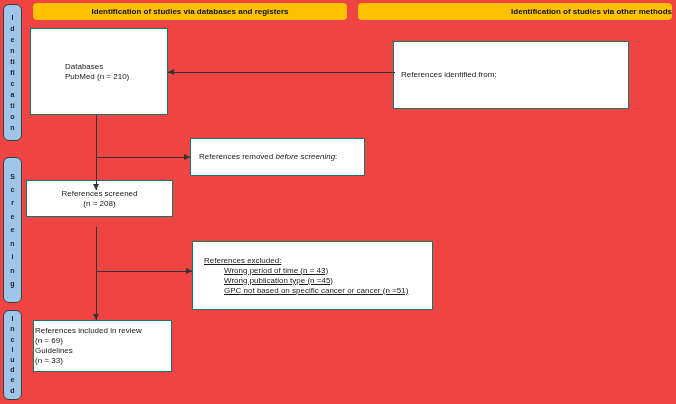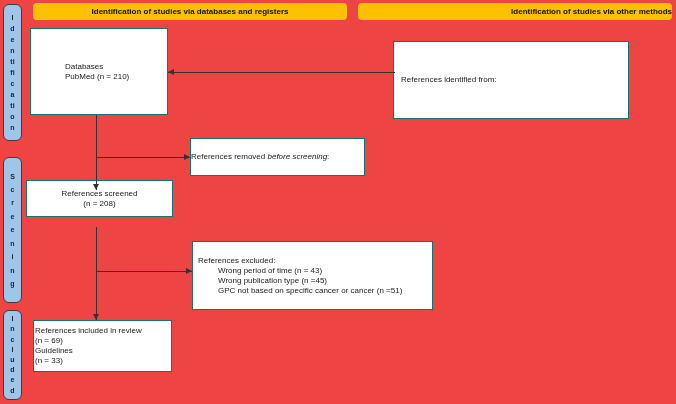--- a/index.html
+++ b/index.html
@@ -28,24 +28,24 @@
   .tab-included{top:310px;height:90px;}
   .tab-included .letters{line-height:10.2px;}
   .fbox{
     position:absolute;border:1px solid #0f766e;background:#fff;box-sizing:border-box;
     display:flex;flex-direction:column;justify-content:center;
     font-size:8px;line-height:10px;
   }
   .fbox .indent{padding-left:20px;white-space:pre-line;}
   .fbox .lines{white-space:pre-line;}
   #box-databases{left:30px;top:28px;width:138px;height:87px;padding-left:34px;}
-  #box-other{left:393px;top:41px;width:236px;height:78px;padding-left:7px;}
-  #box-removed{left:190px;top:138px;width:175px;height:38px;gap:44px;}
+  #box-other{left:393px;top:41px;width:236px;height:68px;padding-left:7px;}
+  #box-removed{left:190px;top:138px;width:175px;height:38px;padding-left:8px;gap:44px;}
   #box-screened{left:26px;top:180px;width:147px;height:37px;align-items:center;text-align:center;}
-  #box-excluded{left:192px;top:241px;width:241px;height:69px;padding-left:5px;}
+  #box-excluded{left:192px;top:241px;width:241px;height:69px;padding-left:11px;text-decoration:underline;}
   #box-included{left:33px;top:320px;width:139px;height:52px;padding-left:1px;border-width:1.5px;}
   .hline{position:absolute;height:0;border-top:1px solid #333;}
   .vline{position:absolute;width:0;border-left:1px solid #333;}
   .arrow{position:absolute;width:0;height:0;}
   .arrow-left{border-top:3.5px solid transparent;border-bottom:3.5px solid transparent;border-right:6px solid #333;}
   .arrow-right{border-top:3.5px solid transparent;border-bottom:3.5px solid transparent;border-left:6px solid #333;}
   .arrow-down{border-left:3.5px solid transparent;border-right:3.5px solid transparent;border-top:6px solid #333;}
   .it{font-style:italic;}
 </style>
 </head>

